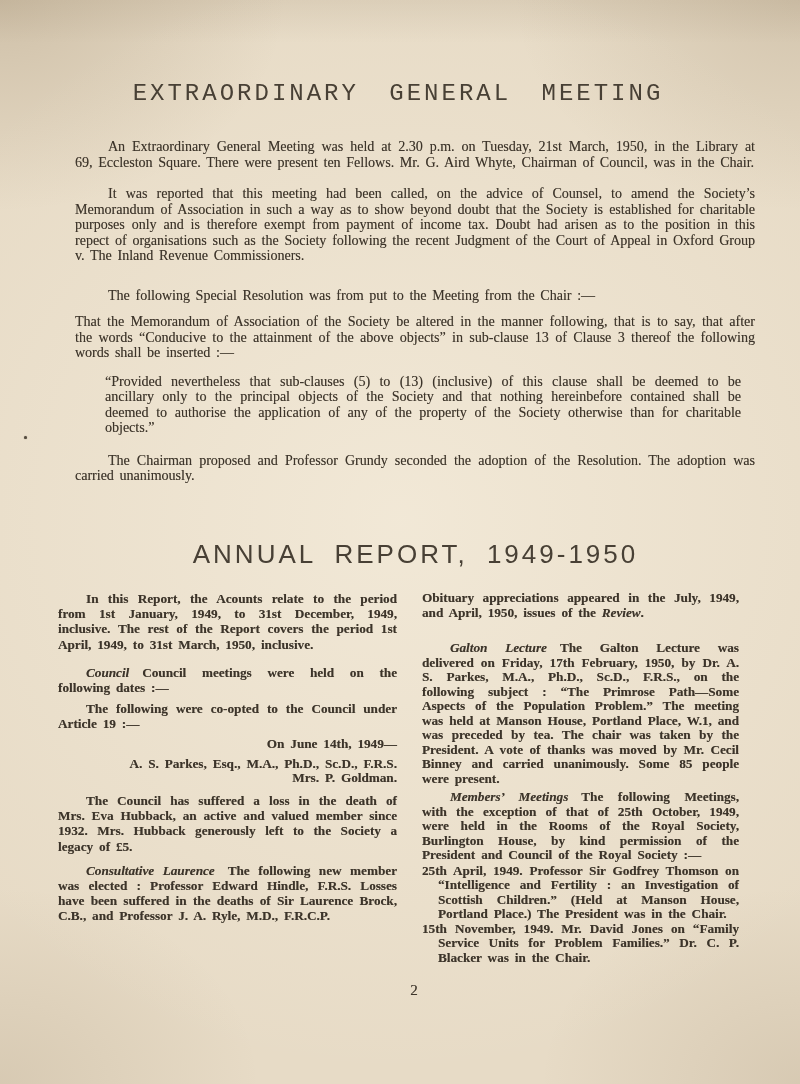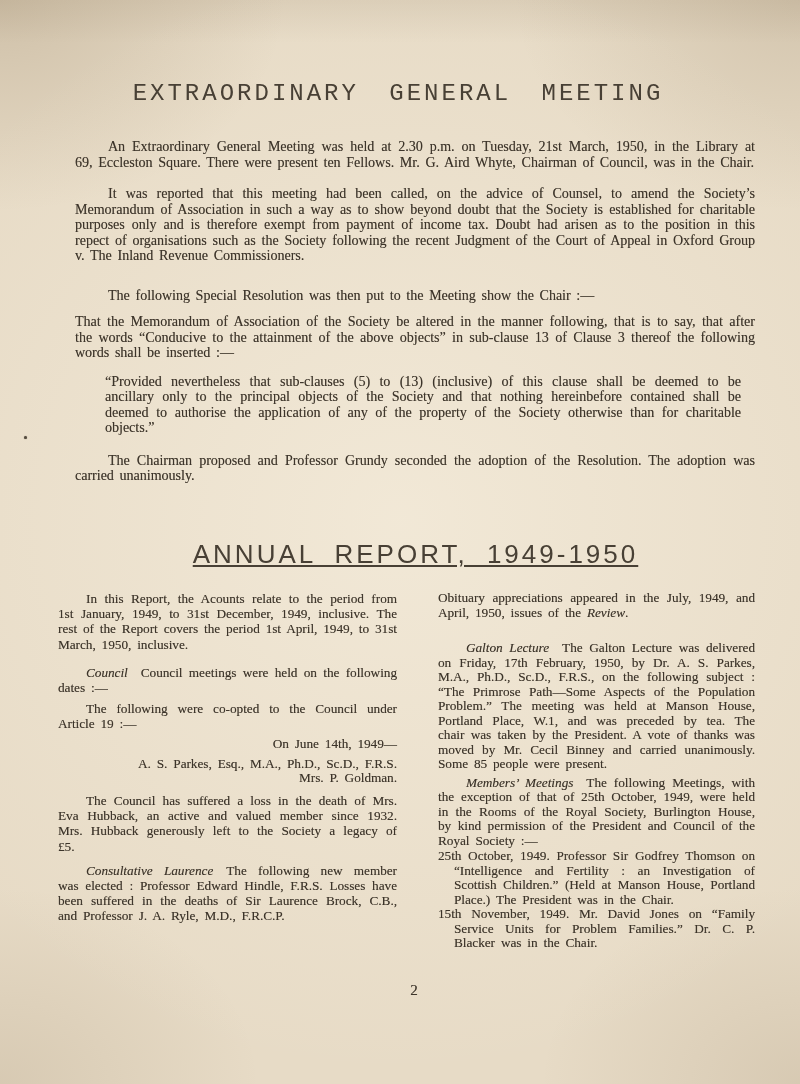--- a/index.html
+++ b/index.html
@@ -18,36 +18,36 @@
   }
   .abs{position:absolute;}
   
   .display{
     font-family:"Liberation Sans", sans-serif;
     font-weight:400;color:#4840357;
     color:#484035;
     text-align:center;white-space:nowrap;
   }
   #egm-title{left:75px;top:80px;width:680px;font-size:24px;letter-spacing:3px;word-spacing:13px;transform:translateX(-17px);font-family:Liberation Mono, monospace;}
-  #report-title{left:58px;top:539px;width:697px;font-size:26px;letter-spacing:3px;word-spacing:9px;transform:translateX(9px);text-decoration:underline;}
+  #report-title{left:58px;top:539px;width:697px;font-size:26px;letter-spacing:3px;word-spacing:9px;transform:translateX(9px);}
   
   #egm-body{left:75px;top:139px;width:680px;font-size:14px;line-height:15.5px;
     text-align:justify;word-spacing:2.2px;
     text-shadow:0.2px 0.2px 0.35px rgba(58,48,36,0.45);}
   #egm-body p{margin:0;}
   .ind{text-indent:33px;}
   #egm-p1{margin-bottom:16px !important;}
   #egm-p2{margin-bottom:24px !important;}
   #egm-p3{margin-bottom:11px !important;}
   #egm-p4{margin-bottom:13px !important;}
   #egm-quote{margin-bottom:17px !important;padding-left:30px;padding-right:14px;}
   
-  #columns{left:58px;top:591px;width:697px;display:flex;gap:41px;
+  #columns{left:58px;top:591px;width:697px;display:flex;gap:25px;
     font-size:13.2px;text-align:justify;word-spacing:2.6px;
-    text-shadow:0.2px 0.2px 0.35px rgba(58,48,36,0.45);}
+    text-shadow:0.2px 0.2px 0.35px rgba(58,48,36,0.45);font-weight:bold;}
   #col-left{width:339px;line-height:15.2px;}
   #col-right{width:317px;line-height:14.5px;}
   #columns p{margin:0;}
   .cind{text-indent:28px;}
   .lead{font-style:italic;margin-right:13px;}
   #intro{margin-bottom:13px !important;}
   #council-para{margin-bottom:6px !important;}
   #council-dates{margin:0 0 9px 0;padding:0 0 0 34px;list-style:none;}
   #coopted-para{margin-bottom:4px !important;}
   #coopted-date{padding-left:50px;margin-bottom:6px !important;text-align:right;}
@@ -64,21 +64,21 @@
     background:#554c3f;box-shadow:0 0 1px rgba(85,76,63,0.8);}
 </style>
 </head>
 <body>
 
 <div id="egm-title" class="abs display">EXTRAORDINARY GENERAL MEETING</div>
 
 <div id="egm-body" class="abs">
   <p id="egm-p1" class="ind">An Extraordinary General Meeting was held at 2.30 p.m. on Tuesday, 21st March, 1950, in the Library at 69, Eccleston Square. There were present ten Fellows. Mr. G. Aird Whyte, Chairman of Council, was in the Chair.</p>
   <p id="egm-p2" class="ind">It was reported that this meeting had been called, on the advice of Counsel, to amend the Society’s Memorandum of Association in such a way as to show beyond doubt that the Society is established for charitable purposes only and is therefore exempt from payment of income tax. Doubt had arisen as to the position in this repect of organisations such as the Society following the recent Judgment of the Court of Appeal in Oxford Group v. The Inland Revenue Commissioners.</p>
-  <p id="egm-p3" class="ind">The following Special Resolution was then put to the Meeting show the Chair :—</p>
+  <p id="egm-p3" class="ind">The following Special Resolution was from put to the Meeting from the Chair :—</p>
   <p id="egm-p4">That the Memorandum of Association of the Society be altered in the manner following, that is to say, that after the words “Conducive to the attainment of the above objects” in sub-clause 13 of Clause 3 thereof the following words shall be inserted :—</p>
   <p id="egm-quote">“Provided nevertheless that sub-clauses (5) to (13) (inclusive) of this clause shall be deemed to be ancillary only to the principal objects of the Society and that nothing hereinbefore contained shall be deemed to authorise the application of any of the property of the Society otherwise than for charitable objects.”</p>
   <p id="egm-p5" class="ind">The Chairman proposed and Professor Grundy seconded the adoption of the Resolution. The adoption was carried unanimously.</p>
 </div>
 
 <div id="ink-speck" class="abs"></div>
 
 <div id="report-title" class="abs display">ANNUAL REPORT, 1949-1950</div>
 
 <div id="columns" class="abs">
@@ -101,19 +101,19 @@
     <p id="consultative-para" class="cind"><i class="lead">Consultative Laurence</i><span>The following new member was elected : Professor Edward Hindle, F.R.S. Losses have been suffered in the deaths of Sir Laurence Brock, C.B., and Professor J. A. Ryle, M.D., F.R.C.P.</span></p>
   </div>
 
   <div id="col-right">
     <p id="obituary-para"><span>Obituary appreciations appeared in the July, 1949, and April, 1950, issues of the </span><i>Review</i><span>.</span></p>
 
     <p id="galton-para" class="cind"><i class="lead">Galton Lecture</i><span>The Galton Lecture was delivered on Friday, 17th February, 1950, by Dr. A. S. Parkes, M.A., Ph.D., Sc.D., F.R.S., on the following subject : “The Primrose Path—Some Aspects of the Population Problem.” The meeting was held at Manson House, Portland Place, W.1, and was preceded by tea. The chair was taken by the President. A vote of thanks was moved by Mr. Cecil Binney and carried unanimously. Some 85 people were present.</span></p>
 
     <p id="members-para" class="cind"><i class="lead">Members’ Meetings</i><span>The following Meetings, with the exception of that of 25th October, 1949, were held in the Rooms of the Royal Society, Burlington House, by kind permission of the President and Council of the Royal Society :—</span></p>
 
-    <p class="meeting">25th October, 1949. Professor Sir Godfrey Thomson on “Intelligence and Fertility : an Investigation of Scottish Children.” (Held at Manson House, Portland Place.) The President was in the Chair.</p>
+    <p class="meeting">25th April, 1949. Professor Sir Godfrey Thomson on “Intelligence and Fertility : an Investigation of Scottish Children.” (Held at Manson House, Portland Place.) The President was in the Chair.</p>
     <p class="meeting">15th November, 1949. Mr. David Jones on “Family Service Units for Problem Families.” Dr. C. P. Blacker was in the Chair.</p>
   </div>
 
 </div>
 
 <div id="page-number" class="abs">2</div>
 
 </body></html>

